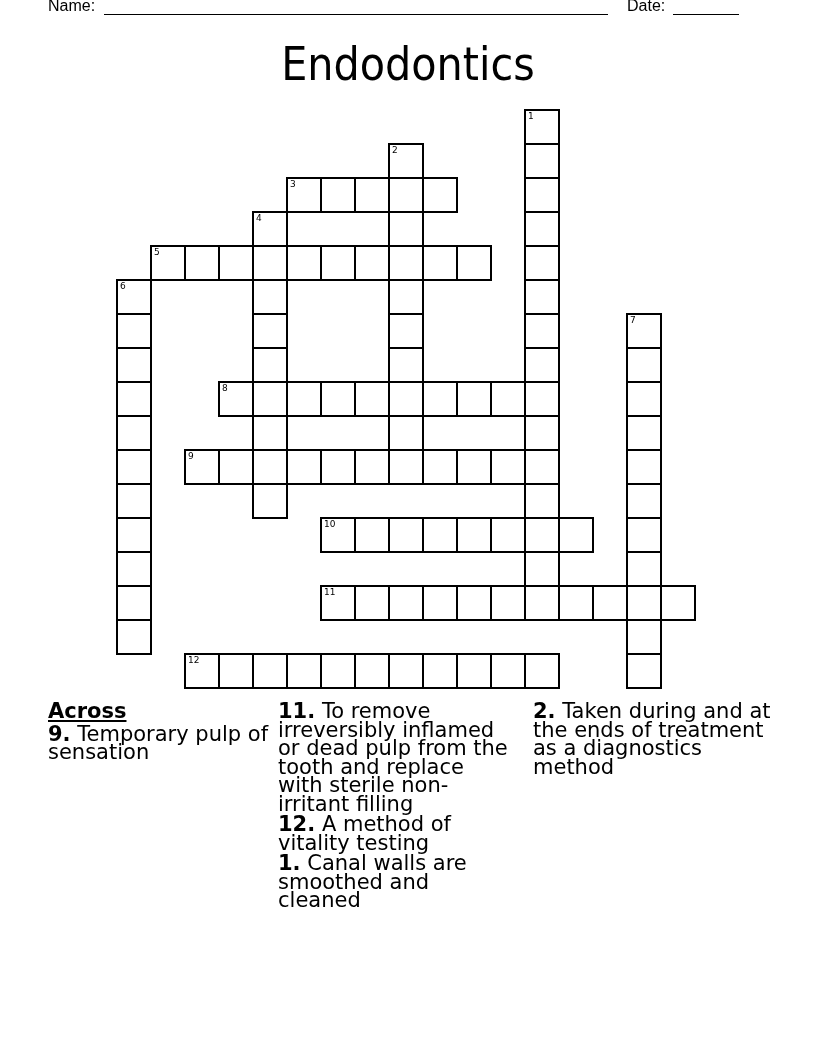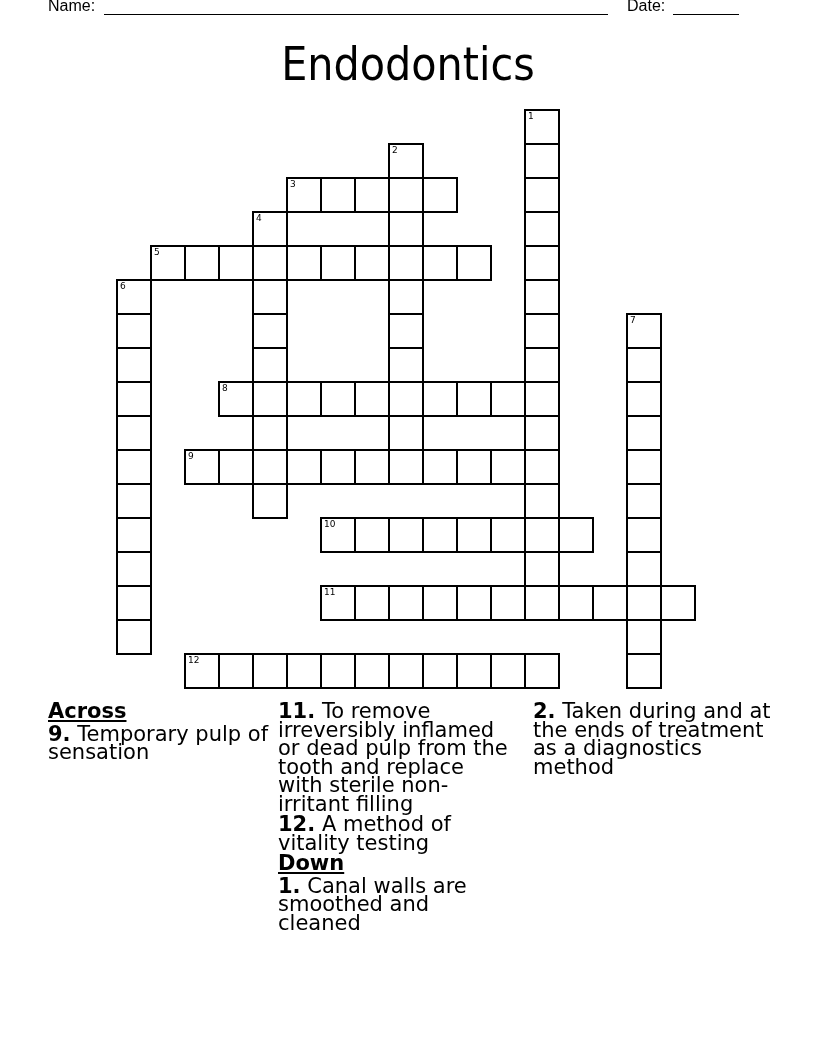--- a/index.html
+++ b/index.html
@@ -189,19 +189,18 @@
   </div>
 
 <div class="clues clue-col-1">
   <span class="clue-heading">Across</span>
   <span class="clue"><span class="n">9.</span><span> Temporary pulp of sensation</span></span>
 </div>
 
 <div class="clues clue-col-2">
   <span class="clue"><span class="n">11.</span><span> To remove irreversibly inflamed or dead pulp from the tooth and replace with sterile non-irritant filling</span></span>
   <span class="clue"><span class="n">12.</span><span> A method of vitality testing</span></span>
-  <span class="clue-heading">Down</span>
   <span class="clue"><span class="n">1.</span><span> Canal walls are smoothed and cleaned</span></span>
 </div>
 
 <div class="clues clue-col-3">
   <span class="clue"><span class="n">2.</span><span> Taken during and at the ends of treatment as a diagnostics method</span></span>
 </div>
 
 </body></html>

